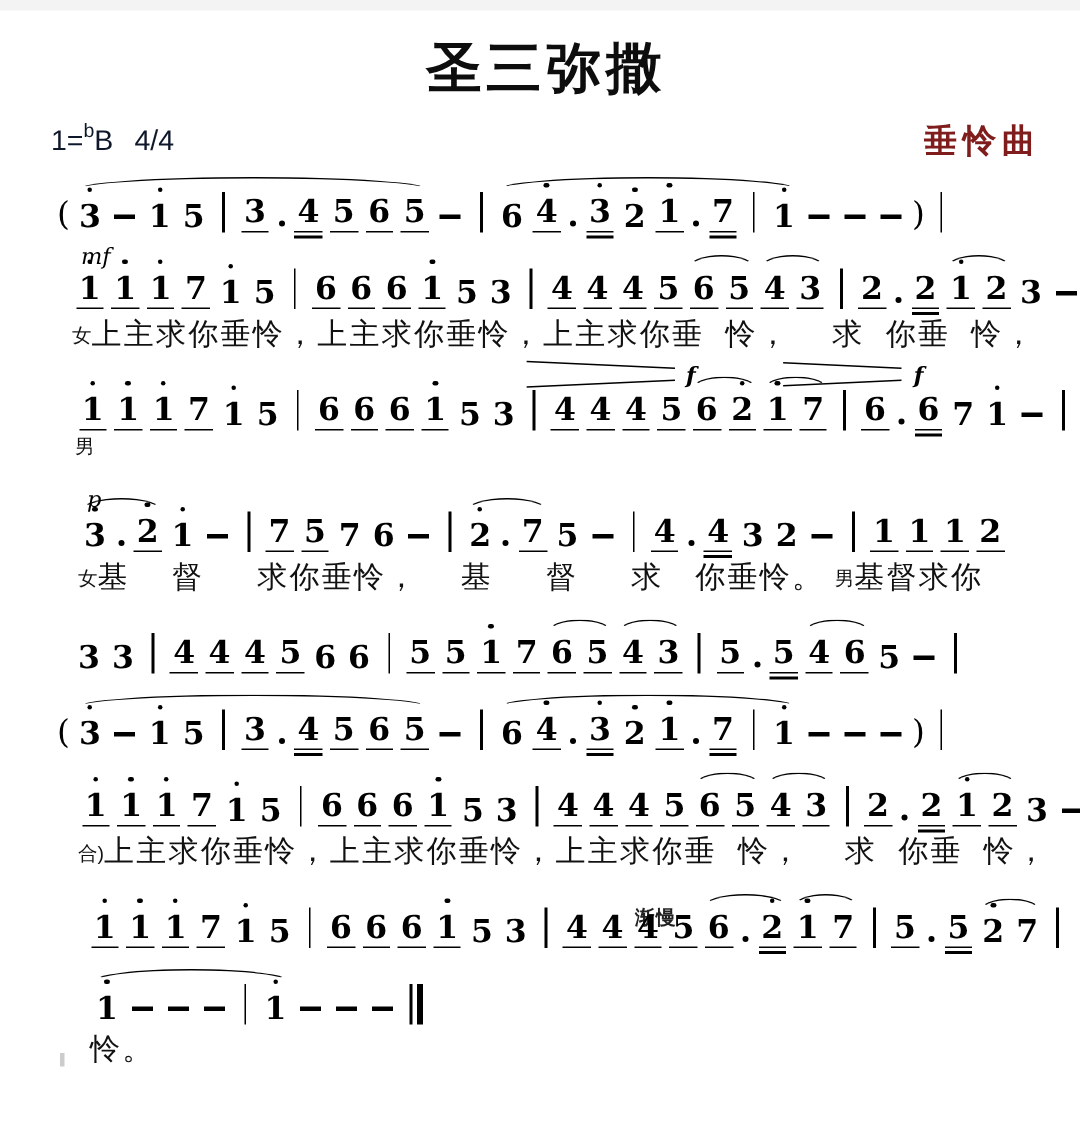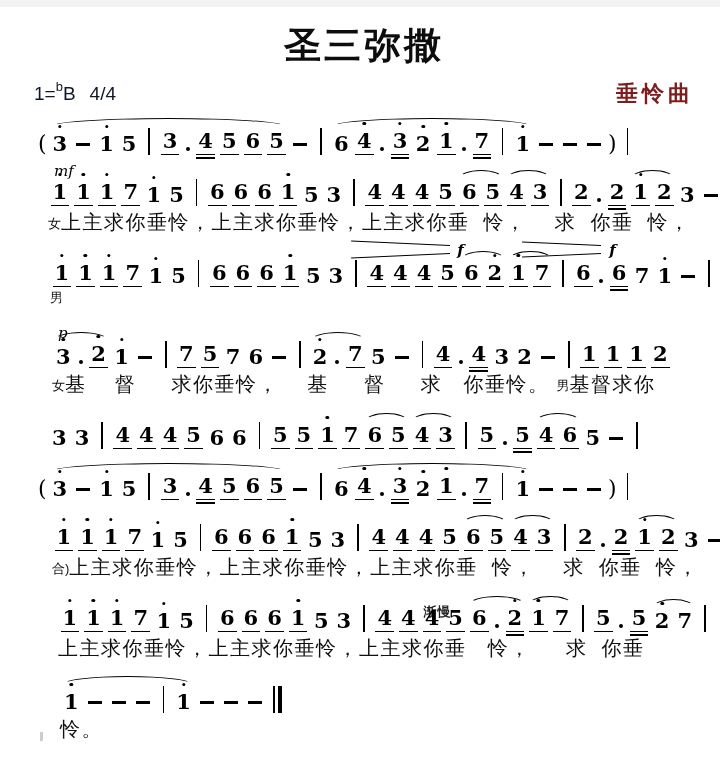--- a/index.html
+++ b/index.html
@@ -416,23 +416,20 @@
           <span class="tok bar"></span>
           <span class="tok note u1">5</span>
           <span class="tok adot"></span>
           <span class="tok note u2">5</span>
           <span class="tok slur">
             <span class="tok note hd">2</span>
             <span class="tok note">7</span>
           </span>
           <span class="tok bar"></span>
         </div>
-        <div class="lyrics-row">
-          <span class="lyric-text">上主求你垂怜，上主求你垂怜，上主求你垂   怜，     求  你垂</span>
-        </div>
       </div>
       <div class="system" style="padding-left: 26px;">
         <div class="notes-row">
           <span class="tok slur">
             <span class="tok note hd">1</span>
             <span class="tok ndash"></span>
             <span class="tok ndash"></span>
             <span class="tok ndash"></span>
             <span class="tok bar"></span>
             <span class="tok note hd">1</span>

